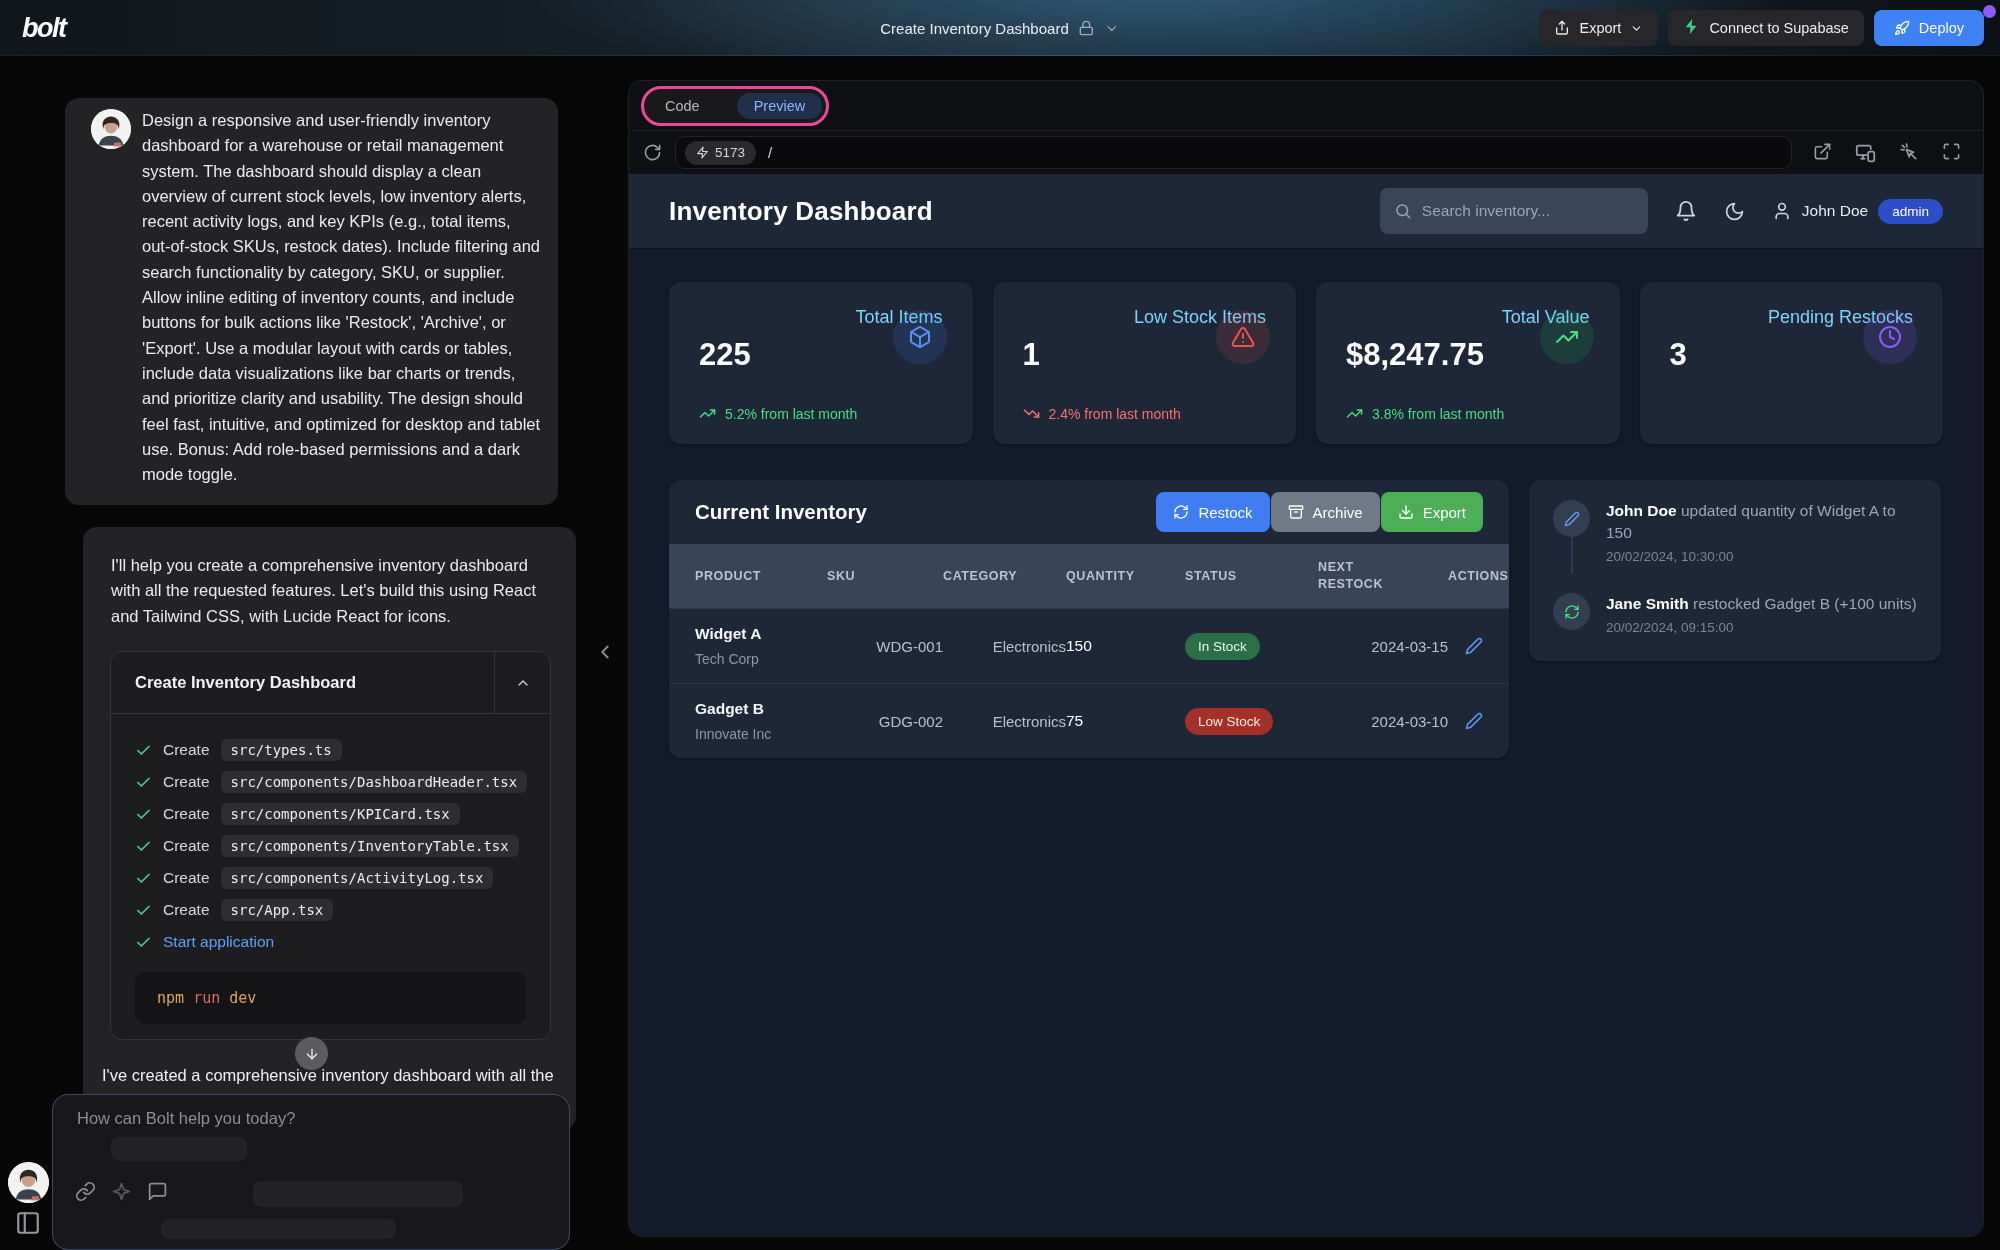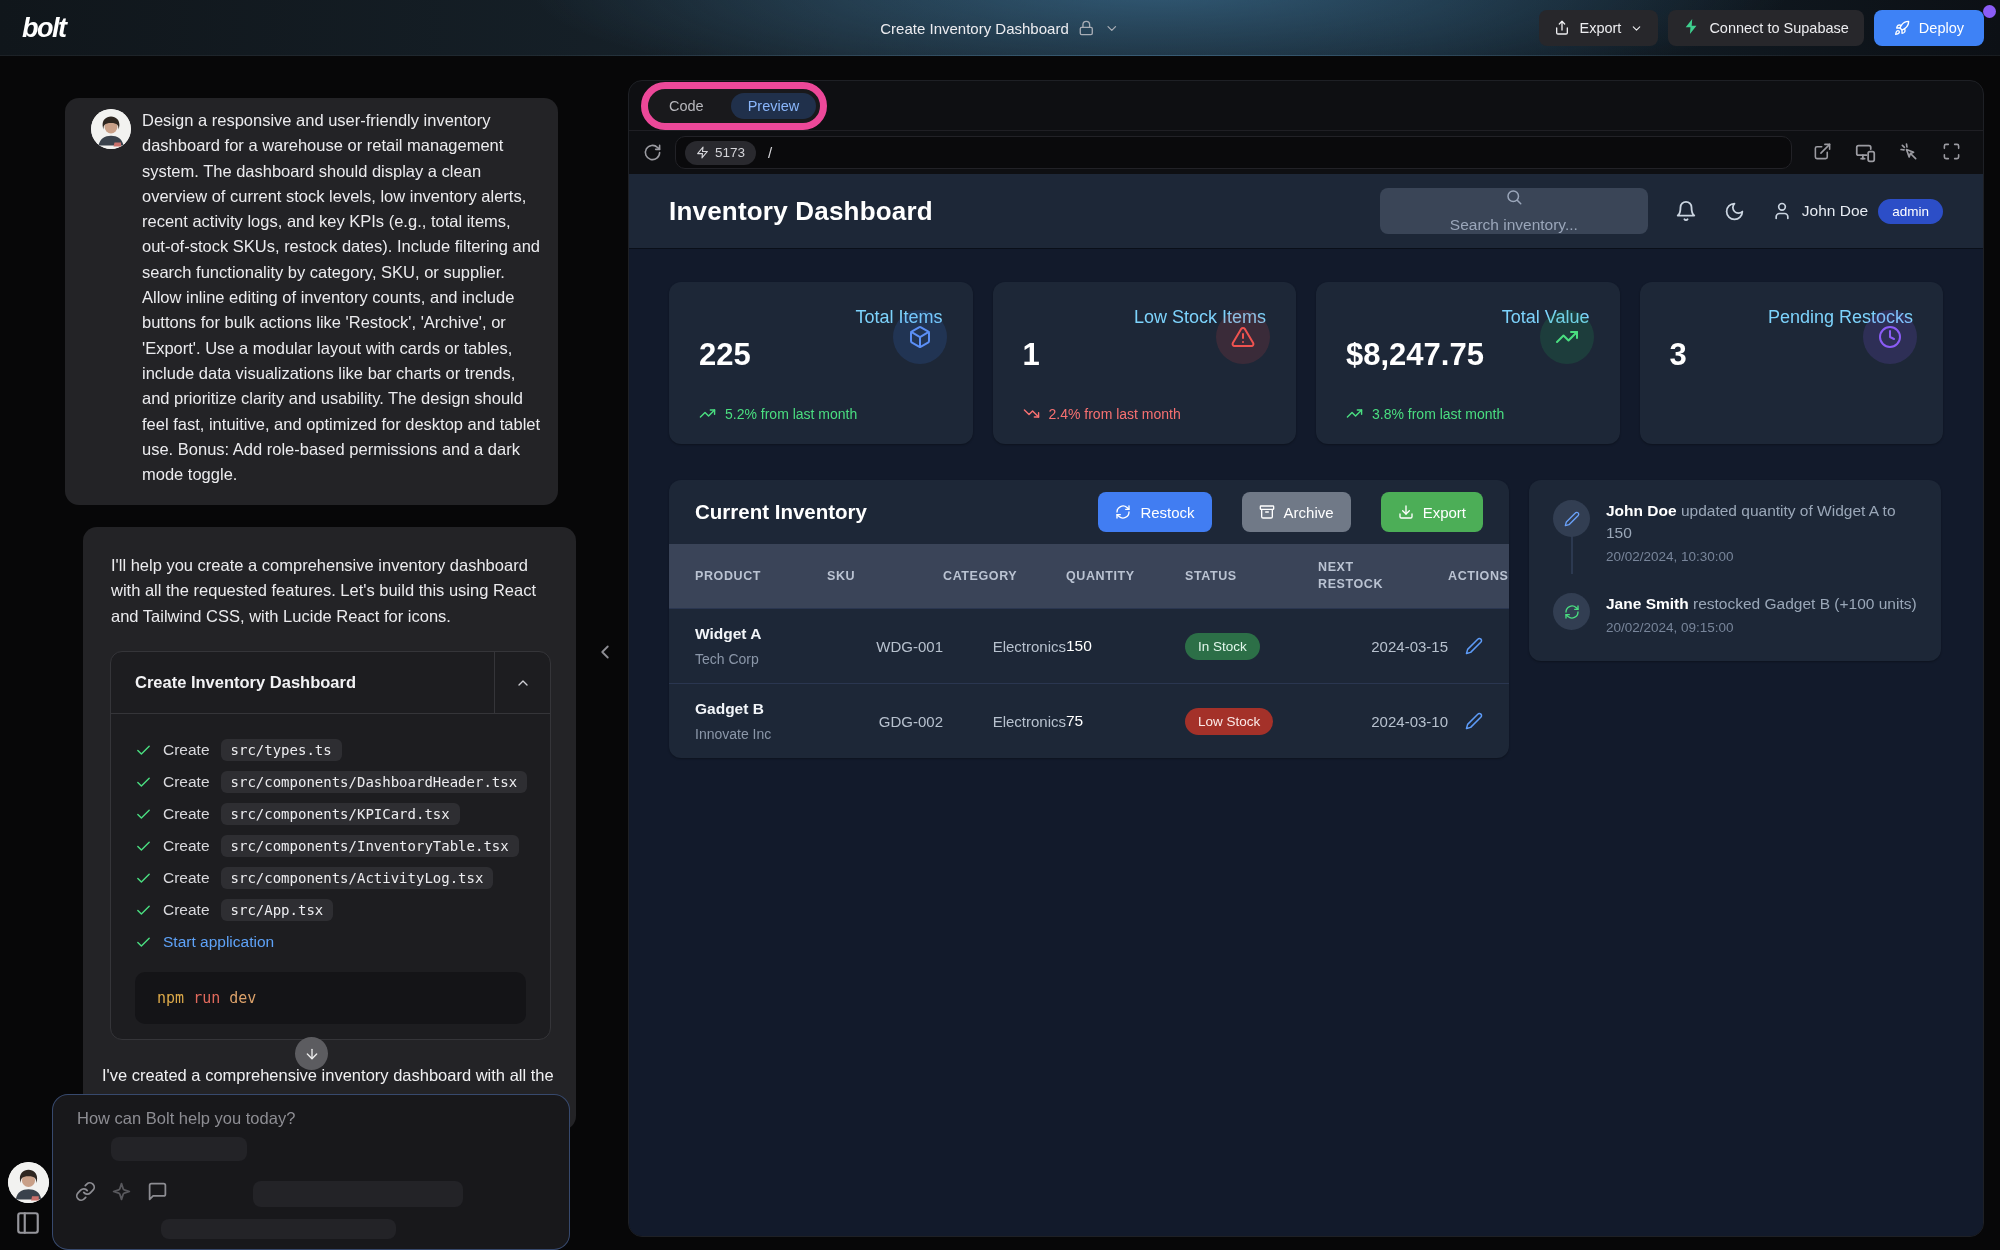--- a/index.html
+++ b/index.html
@@ -51,37 +51,37 @@
   .ci-icons { position:absolute; left:22px; top:86px; display:flex; gap:15px; color:#8d8d93; }
   .ci-icons > div { cursor:pointer; }
 
   .rail-avatar { position:absolute; left:8px; top:1162px; width:41px; height:41px; border-radius:50%; overflow:hidden; background:#f2f2f0; }
   .rail-panel { position:absolute; left:15px; top:1210px; color:#96969c; cursor:pointer; }
   .collapse-handle { position:absolute; left:594px; top:638px; color:#8d8d93; cursor:pointer; }
 
   
   .shell { position:absolute; left:628px; top:80px; width:1356px; height:1157px; background:#0e0f12; border:1px solid #1e2025; border-radius:14px; overflow:hidden; display:flex; flex-direction:column; }
   .tabs-row { height:49px; display:flex; align-items:center; padding-left:12px; }
-  .seg { background:#19191c; border:7px solid #ec4899; border-radius:999px; padding:4px; display:flex; gap:10px;align-items:center; }
+  .seg { background:#19191c; border:3px solid #ec4899; border-radius:999px; padding:4px; display:flex; gap:20px;align-items:center; }
   .seg-code { padding:5px 17px; font-size:14.5px; color:#b7b7bc; border-radius:999px; cursor:pointer; }
   .seg-preview { padding:5px 17px; font-size:14.5px; color:#8ab6fb; background:rgba(59,130,246,.22); border-radius:999px; cursor:pointer; }
   .url-row { height:44px; border-top:1px solid #1f1f24; display:flex; align-items:center; padding:0 14px; gap:13px; }
   .refresh-btn { color:#9b9ba1; cursor:pointer; }
   .url-bar { flex:1; height:33px; background:#0a0a0c; border:1px solid #222227; border-radius:10px; display:flex; align-items:center; padding:0 9px; gap:12px; }
   .port-pill { background:#29292e; border-radius:999px; height:24px; padding:0 11px; display:flex; align-items:center; gap:6px; color:#d5d5da; font-size:13.5px; cursor:pointer; }
   .url-path { font-size:15px; color:#d8d8dc; }
   .chrome-icons { display:flex; gap:23px; color:#9b9ba1; padding:0 8px; }
   .chrome-icons > div { cursor:pointer; }
 
   
   .viewport { flex:1; background:#121a2b; display:flex; flex-direction:column; overflow:hidden; }
   .dash-header { height:74px; background:#1d2737; box-shadow:0 1px 0 rgba(0,0,0,.4); display:flex; align-items:center; padding:0 40px; flex:none; }
   .dash-title { font-size:26px; font-weight:700; color:#fff; letter-spacing:.2px; }
   .dh-right { margin-left:auto; display:flex; align-items:center; gap:27px; }
-  .search-box { width:268px; height:46px; background:#3a4557; border-radius:8px; display:flex; align-items:center; padding:0 14px; gap:10px; color:#9aa6ba;flex-direction:column; }
+  .search-box { width:268px; height:46px; background:#3a4557; border-radius:8px; display:flex; align-items:center; padding:0 14px; gap:10px; color:#9aa6ba; }
   .search-ph { font-size:15.5px; }
   .dh-ic { color:#cbd5e1; cursor:pointer; }
   .user-group { display:flex; align-items:center; gap:10px; }
   .user-name { font-size:15.5px; color:#e6ebf2; }
   .admin-pill { background:#2c4ec7; color:#fff; border-radius:999px; padding:5px 14px; font-size:13.5px; }
 
   .dash-content { padding:34px 40px; flex:1; }
   .kpi-grid { display:grid; grid-template-columns:repeat(4,1fr); gap:20px; }
   .kpi-card { height:162px; background:#1d2737; border-radius:12px; padding:25px 30px; position:relative; box-shadow:0 1px 2px rgba(0,0,0,.3); }
   .kpi-label { font-size:18px; color:#7dd3fc;text-align:right; }
@@ -91,21 +91,21 @@
   .kpi-badge { position:absolute; right:26px; top:28px; width:54px; height:54px; border-radius:50%; display:flex; align-items:center; justify-content:center; }
   .badge-blue { background:rgba(59,130,246,.15); color:#5b8ff6; }
   .badge-red { background:rgba(239,68,68,.14); color:#ef5350; }
   .badge-green { background:rgba(34,197,94,.14); color:#4ade80; }
   .badge-purple { background:rgba(139,92,246,.16); color:#8b5cf6; }
 
   .bottom-row { margin-top:36px; display:flex; gap:20px; align-items:flex-start; }
   .inv-card { width:840px; background:#1d2737; border-radius:12px; overflow:hidden; box-shadow:0 1px 2px rgba(0,0,0,.3); }
   .inv-head { height:64px; display:flex; align-items:center; padding:0 26px; }
   .inv-title { font-size:20.5px; font-weight:700; color:#fff; }
-  .inv-actions { margin-left:auto; display:flex; gap:30px; }
+  .inv-actions { margin-left:auto; display:flex; gap:1px; }
   .act-btn { height:40px; border-radius:8px; padding:0 17px; display:flex; align-items:center; gap:9px; color:#fff; font-size:15px; cursor:pointer; }
   .btn-restock { background:#417df2; } .btn-archive { background:#707987; } .btn-export { background:#4cae57; }
   .tgrid { display:grid; grid-template-columns:132px 116px 123px 119px 133px 130px 1fr; align-items:center; padding:0 26px 0 26px; }
   .thead { height:64px; background:#3a4458; color:#bac3d2; font-size:12.5px; font-weight:700; letter-spacing:.6px; }
   .th-wrap { width:74px; line-height:17px; }
   .trow { height:75px; border-top:1px solid #2a3650; }
   .p-name { font-size:15.5px; font-weight:600; color:#f2f5f9; }
   .p-supplier { font-size:14px; color:#8b97a9; margin-top:8px; }
   .cell { font-size:15px; color:#b7c1ce;text-align:right; }
   .cell-strong { font-size:15.5px; color:#fff; }

